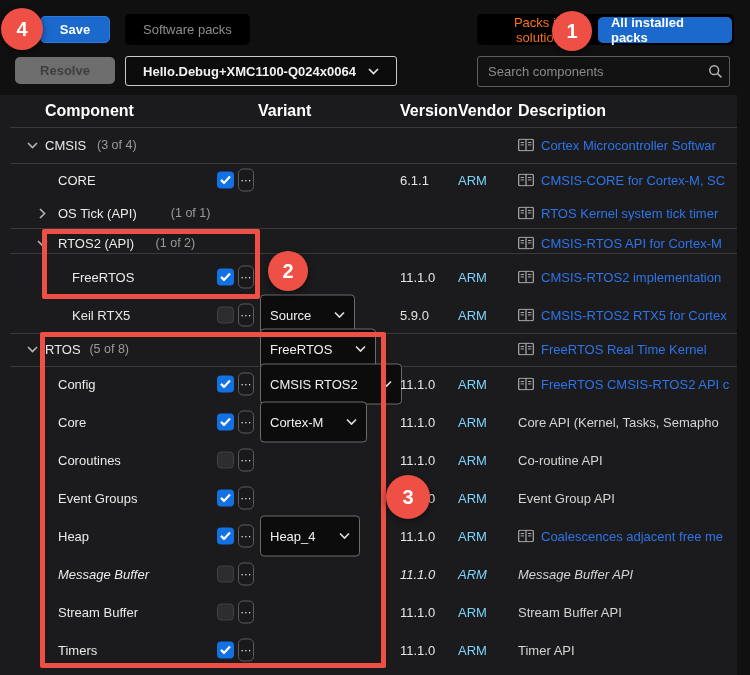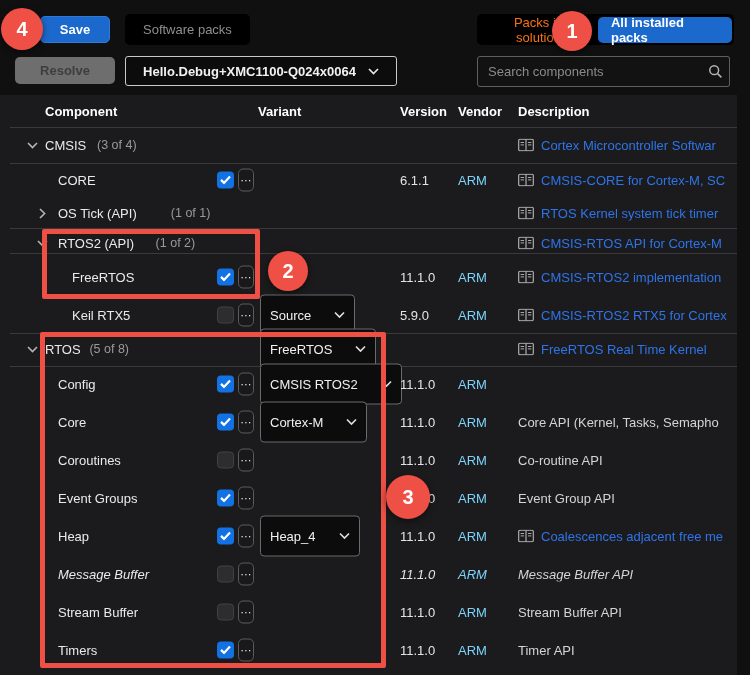--- a/index.html
+++ b/index.html
@@ -37,21 +37,21 @@
                   font-family:inherit; outline:none; }
   #search-input::placeholder { color:#8a8a8a; }
   #search-btn { position:absolute; left:701px; top:56px; width:29px; height:31px;
                 border:1px solid #5e5e5e; border-left:none; border-radius:0 3px 3px 0;
                 display:flex; align-items:center; justify-content:center; background:#121213; cursor:pointer;}
   
   #table { position:absolute; left:0; top:95px; width:737px; height:580px;
            background:#1b1b1d; overflow:hidden; }
   .sep { position:absolute; left:10px; width:727px; height:1px; background:#3a3a3b; }
   .hdr { position:absolute; top:0; left:0; width:737px; height:32px; }
-  .hdr span { position:absolute; top:50%; transform:translateY(-50%); font-size:13px;
+  .hdr span { position:absolute; top:50%; transform:translateY(-50%); font-size:16px;
               font-weight:bold; color:#fff; }
   .row { position:absolute; left:0; width:737px; height:34px; }
   .row > * { position:absolute; top:50%; transform:translateY(-50%); }
   .tree-chev { width:12px; height:12px; display:flex; align-items:center; cursor:pointer; }
   .tree-chev.right svg { transform:rotate(-90deg); }
   .rlabel { font-size:13px; color:#eaeaea; font-weight:500; white-space:nowrap; }
   .rcount { font-size:12.5px; color:#9a9a9a; white-space:nowrap; }
   .cb { left:217px; width:17px; height:17px; border-radius:4px; display:flex;
         align-items:center; justify-content:center; cursor:pointer; }
   .cb.on { background:#1272e4; }
@@ -292,20 +292,31 @@
         </span>
         <span class="more"></span>
         <span class="vselect">
           <span>CMSIS RTOS2</span>
           <svg class="chev" width="10" height="6" viewBox="0 0 11 7">
             <path d="M1 1 L5.5 5.6 L10 1" fill="none" stroke="#e0e0e0" stroke-width="1.6"></path>
           </svg>
         </span>
         <span class="ver">11.1.0</span>
         <span class="ven">ARM</span>
+        <span class="desc">
+          <svg class="book" width="16" height="13" viewBox="0 0 16 13">
+            <rect x="0.7" y="0.7" width="14.6" height="11.6" rx="1.2" fill="none" stroke="#b9b9b9" stroke-width="1.1"></rect>
+            <line x1="8" y1="1" x2="8" y2="12" stroke="#b9b9b9" stroke-width="1.1"></line>
+            <line x1="2.6" y1="4" x2="6" y2="4" stroke="#b9b9b9" stroke-width="0.9"></line>
+            <line x1="2.6" y1="6.4" x2="6" y2="6.4" stroke="#b9b9b9" stroke-width="0.9"></line>
+            <line x1="10" y1="4" x2="13.4" y2="4" stroke="#b9b9b9" stroke-width="0.9"></line>
+            <line x1="10" y1="6.4" x2="13.4" y2="6.4" stroke="#b9b9b9" stroke-width="0.9"></line>
+          </svg>
+          <span class="txt link">FreeRTOS CMSIS-RTOS2 API c</span>
+        </span>
       </div>
       <div class="row" style="top: 310px;">
         <span class="rlabel" style="left: 58px;">Core</span>
         <span class="cb on">
           <svg width="11" height="9" viewBox="0 0 11 9">
             <path d="M1 4.4 L4 7.4 L10 1" fill="none" stroke="#fff" stroke-width="2.2"></path>
           </svg>
         </span>
         <span class="more"></span>
         <span class="vselect">

